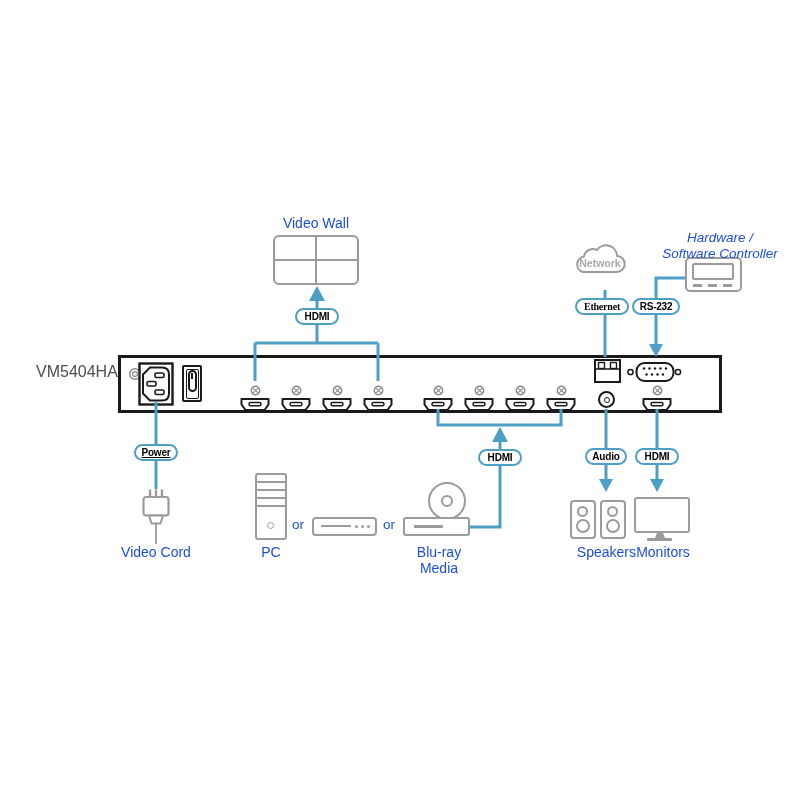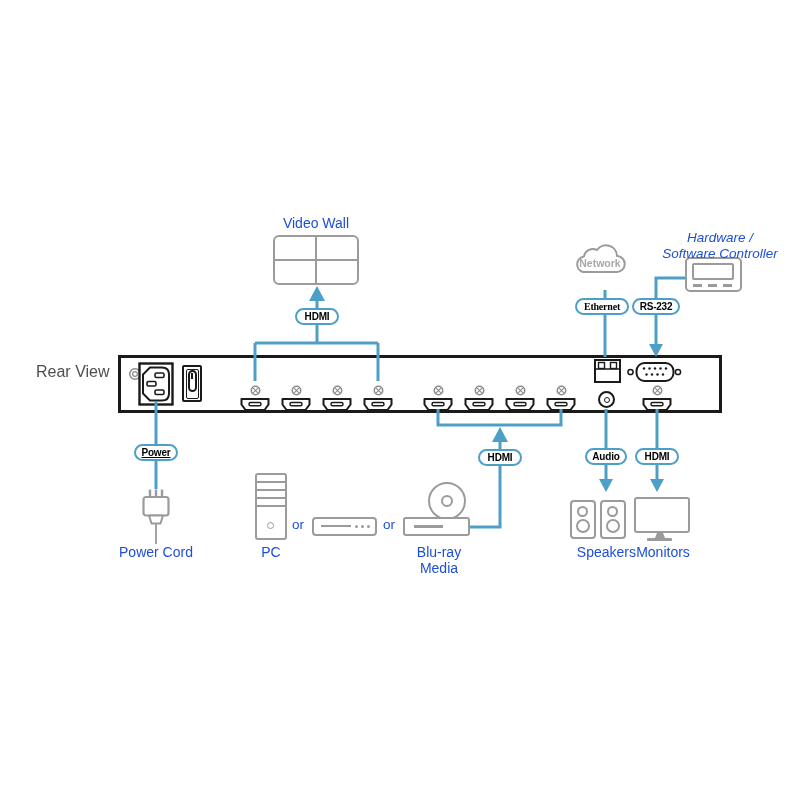--- a/index.html
+++ b/index.html
@@ -77,21 +77,21 @@
   #audio-jack-in { position:absolute; left:3.5px; top:3.5px; width:6px; height:6px; border:1.8px solid #1A1A1A; border-radius:50%; }
 
   #title { position:absolute; left:36px; top:362px; width:130px; color:#4F4F4F; font-size:16px; line-height:20px; text-align:left; z-index:2; }
 </style>
 </head>
 <body>
 
 <div id="scene">
 
   <div id="title">
-    <div>Rear View</div>
+    <div>VM5404HA</div>
   </div>
 
   <div class="label" style="left:244px; top:215px; width:144px;">Video Wall</div>
   <div class="gray-box" id="video-wall">
     <div id="vw-v"></div>
     <div id="vw-h"></div>
   </div>
 
   <div class="label small" style="left:640px; top:230px; width:160px;font-style:italic;">
     <div>Hardware /</div>
@@ -280,21 +280,21 @@
   <div class="pill" style="left:635px; top:448px; width:44px;">HDMI</div>
 
   <svg class="abs" style="left:139px; top:488px;" width="34" height="58" viewBox="0 0 34 58">
     <g stroke="#9B9B9B" fill="none">
       <path d="M11,1.5 V9 M17,1.5 V9 M23,1.5 V9" stroke-width="2.4"></path>
       <rect x="4.5" y="9" width="25" height="18.5" rx="2.5" fill="#fff" stroke-width="2.2"></rect>
       <path d="M10,27.5 L12.5,35.5 H21.5 L24,27.5 Z" fill="#fff" stroke-width="2" stroke-linejoin="round"></path>
       <path d="M17,35.5 V56" stroke-width="1.8"></path>
     </g>
   </svg>
-  <div class="label" style="left:106px; top:544px; width:100px;">Power Cord</div>
+  <div class="label" style="left:106px; top:544px; width:100px;">Video Cord</div>
 
   <div class="gray-box" id="pc">
     <div class="pc-line" style="top:6px;"></div>
     <div class="pc-line" style="top:14px;"></div>
     <div class="pc-line" style="top:22px;"></div>
     <div class="pc-line" style="top:30px;"></div>
     <div id="pc-dot"></div>
   </div>
   <div class="label" style="left:246px; top:544px; width:50px;">PC</div>
 

